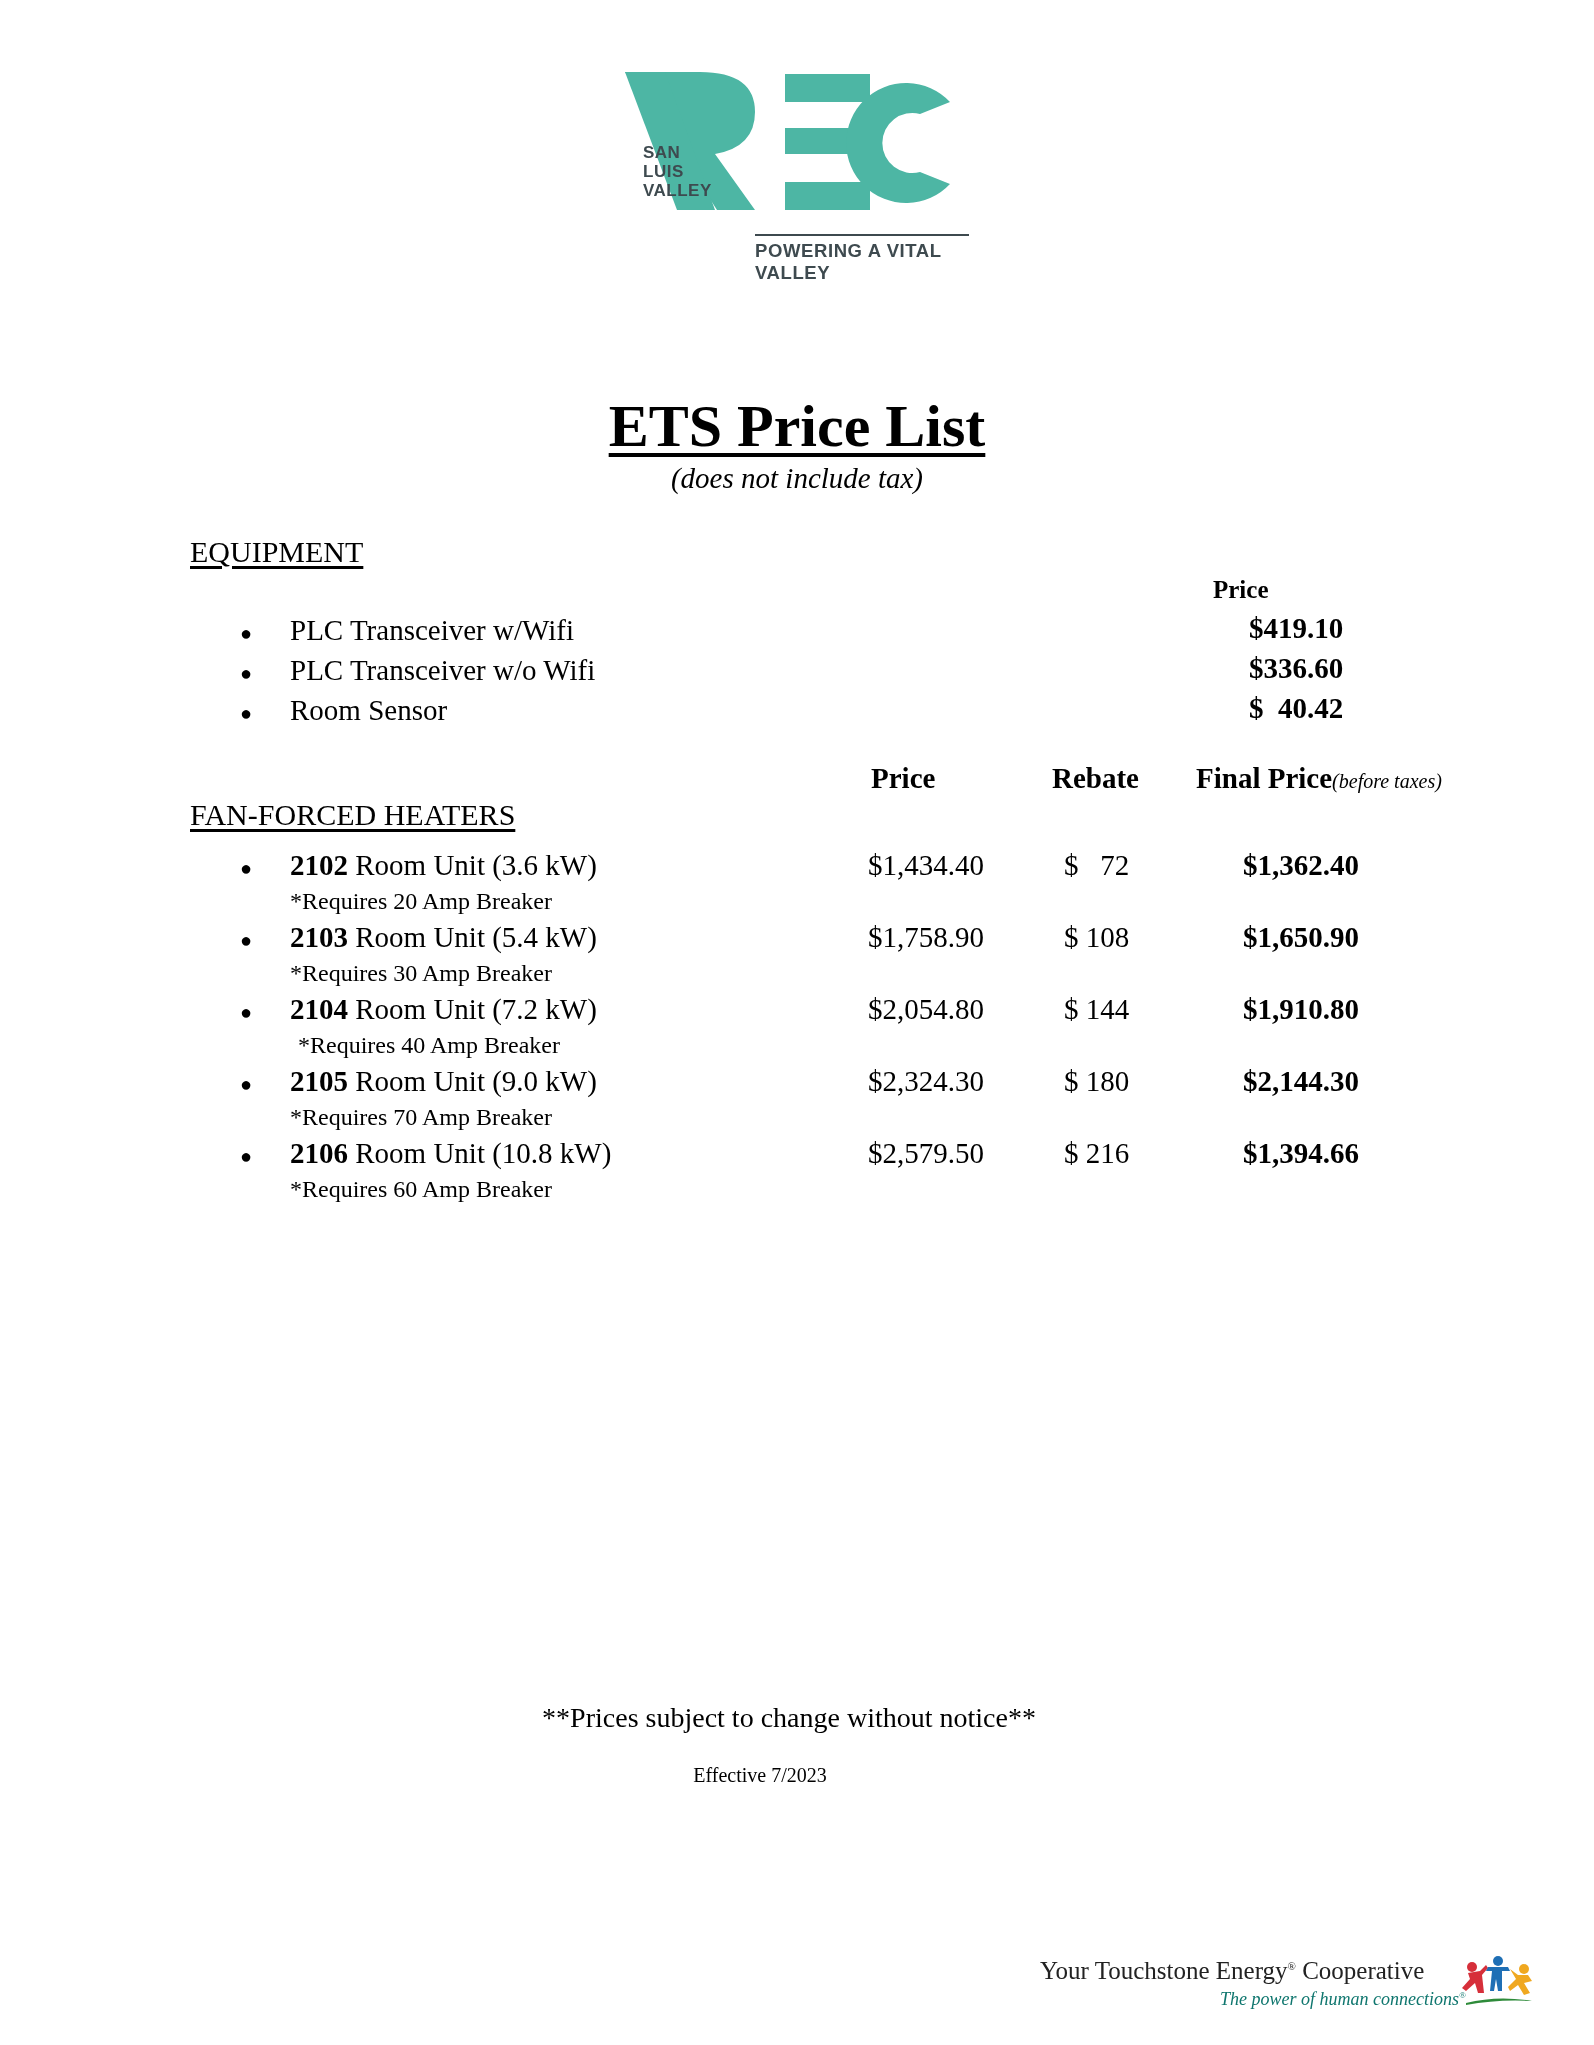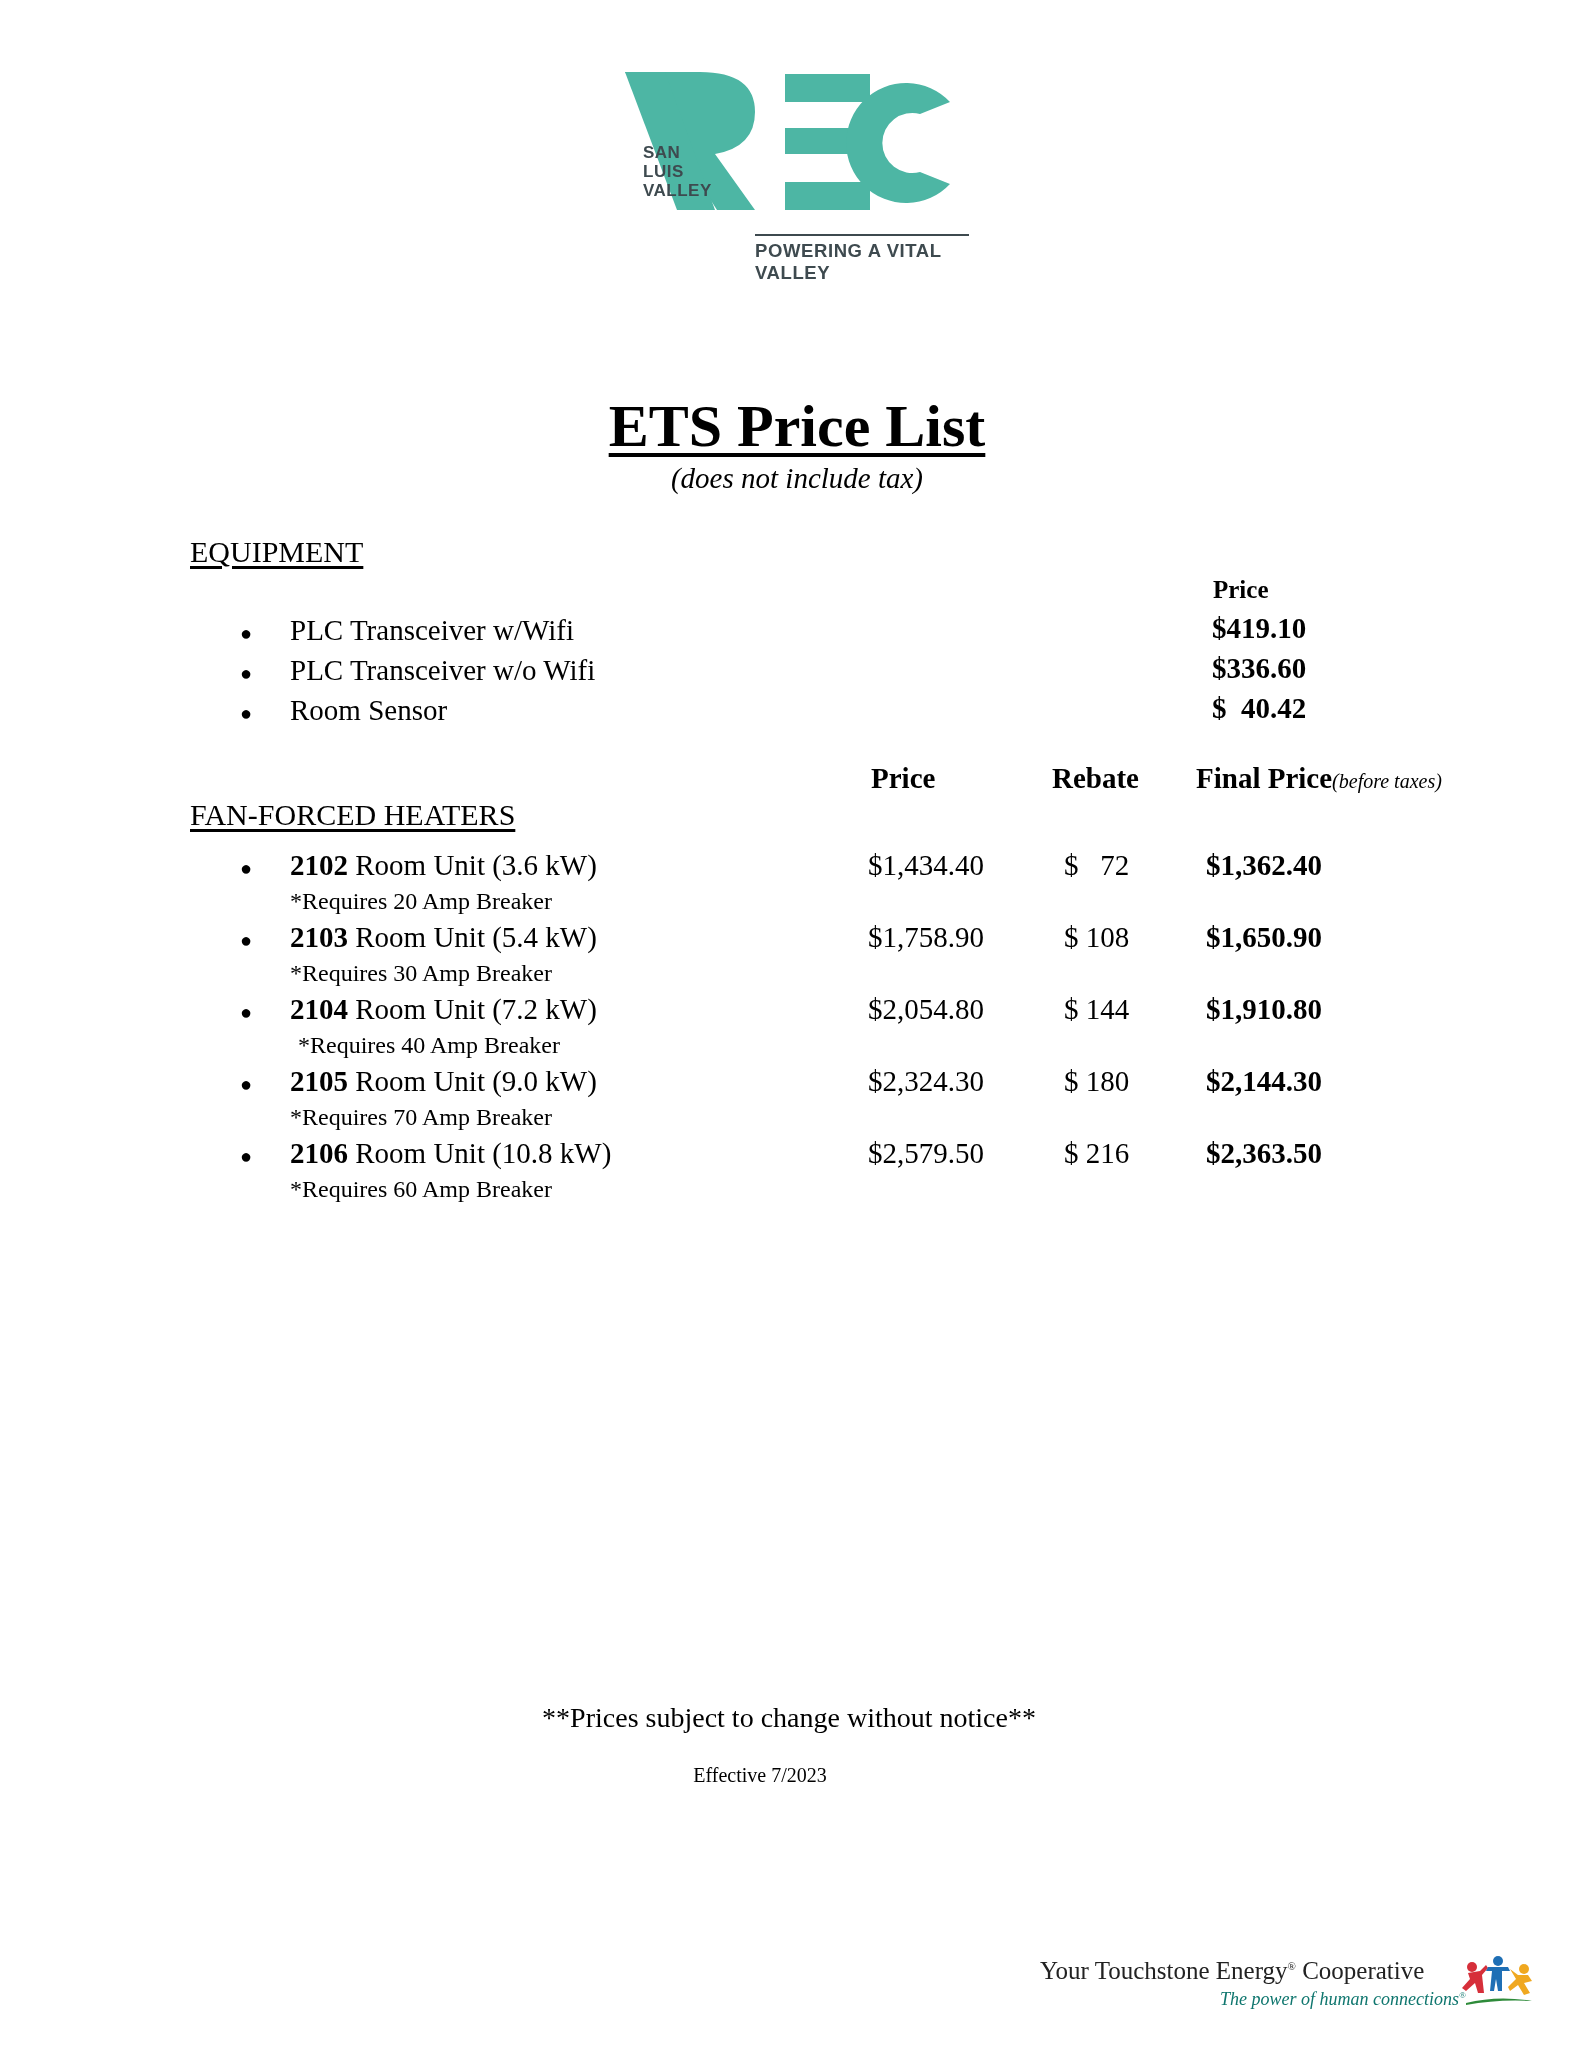--- a/index.html
+++ b/index.html
@@ -28,21 +28,21 @@
     #title span { text-decoration: underline; text-decoration-thickness: 4px; text-underline-offset: 7px; }
     #subtitle { left: 0; width: 1594px; text-align: center; top: 462px; font-size: 29px; font-style: italic; }
 
     .section-head { font-size: 30px; font-weight: normal; text-decoration: underline; text-decoration-thickness: 3px; text-underline-offset: 4px; }
     .bullet { font-size: 20px; }
     .item { font-size: 29px; }
     .req { font-size: 24px; }
     .col-head { font-size: 29px; font-weight: bold; }
     .note { font-size: 20px; font-style: italic; font-weight: normal; }
     .price { font-size: 29px; }
-    .bold { font-weight: bold; }
+    .bold { font-weight: bold; margin-left: 37px; }
 
     #footer-note { left: 0; width: 1490px; text-align: center; top: 1702px; font-size: 28px; padding-left: 44px; }
     #effective { left: 0; width: 1490px; text-align: center; top: 1764px; font-size: 20px; padding-left: 15px; }
 
     #touchstone { position: absolute; left: 1040px; top: 1955px; width: 520px; height: 60px; }
   </style>
 </head>
 <body>
 
 <div id="logo">
@@ -125,21 +125,21 @@
   <div class="abs price" style="left:1064px;top:1065px;white-space:pre">$ 180</div>
   <div class="abs price bold" style="left:1206px;top:1065px">$2,144.30</div>
 </div>
 
 <div>
   <div class="abs bullet" style="left:240px;top:1145px">●</div>
   <div class="abs item" style="left:290px;top:1137px"><b>2106</b><span> Room Unit (10.8 kW)</span></div>
   <div class="abs req" style="left:290px;top:1176px">*Requires 60 Amp Breaker</div>
   <div class="abs price" style="left:868px;top:1137px">$2,579.50</div>
   <div class="abs price" style="left:1064px;top:1137px;white-space:pre">$ 216</div>
-  <div class="abs price bold" style="left:1206px;top:1137px">$2,363.50</div>
+  <div class="abs price bold" style="left:1206px;top:1137px">$1,394.66</div>
 </div>
 
 <div id="footer-note" class="abs">**Prices subject to change without notice**</div>
 <div id="effective" class="abs">Effective 7/2023</div>
 
 <div id="touchstone">
   <div class="abs" style="left:0;top:2px;font-size:25px;color:#222">
     <span>Your Touchstone Energy</span><sup style="font-size:11px">®</sup><span> Cooperative</span>
   </div>
   <div class="abs" style="left:180px;top:34px;font-size:18px;font-style:italic;color:#0f766e">

